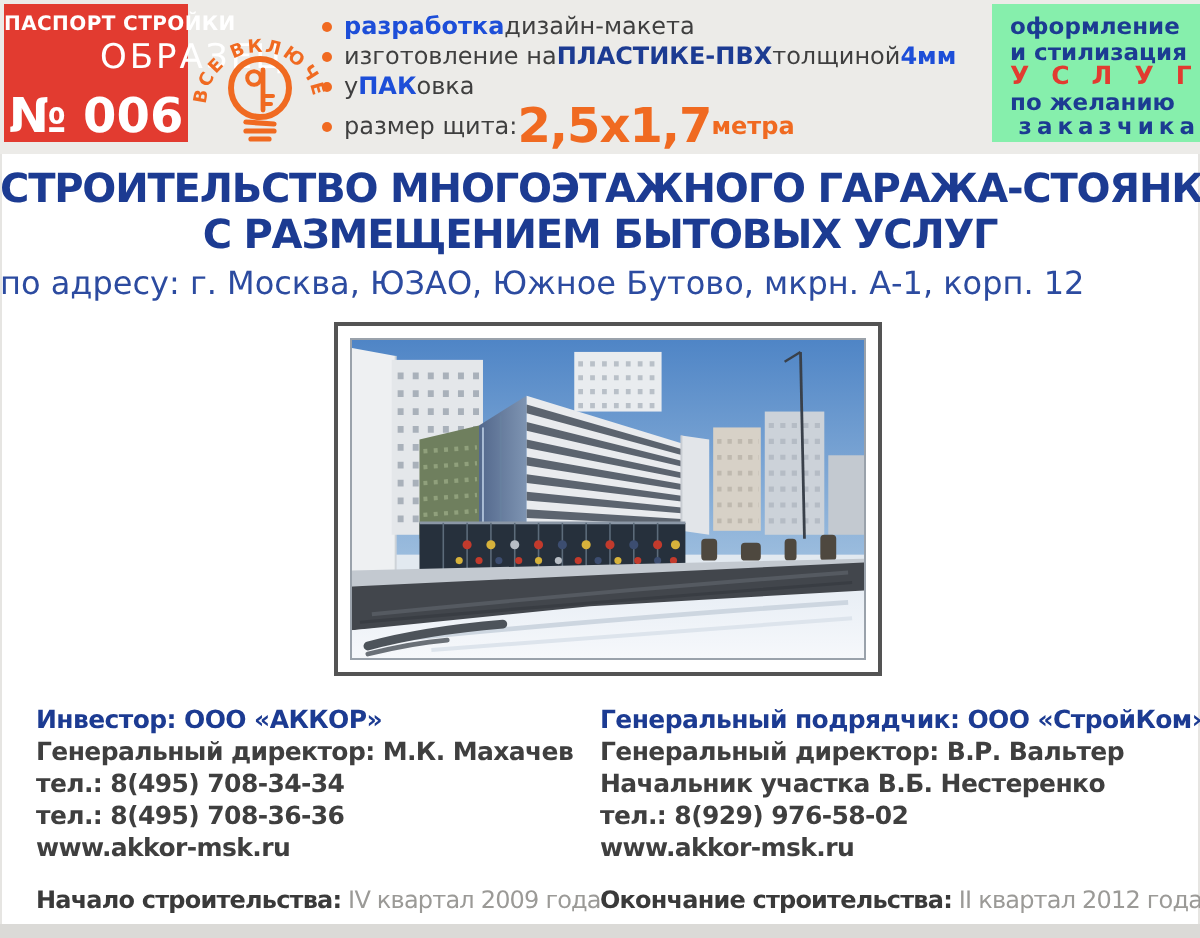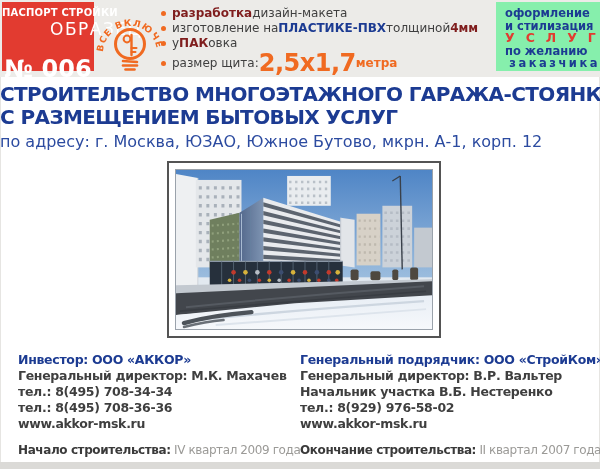--- a/index.html
+++ b/index.html
@@ -10,42 +10,42 @@
     overflow:hidden; box-shadow: inset 0 0 0 1px #e6e5e2;
   }
   
   .header-band { position:absolute; left:0; top:0; width:600px; height:77px; background:#ecebe8; }
   .badge {
     position:absolute; left:2px; top:2px; width:92px; height:69px;
     background:#e23b30; color:#ffffff; text-align:center; padding-top:5px;
   }
   .badge-title { font-size:10px; font-weight:700; letter-spacing:0.2px; white-space:nowrap; }
   .badge-subtitle { font-size:17px; font-weight:400; letter-spacing:1.5px; margin-top:1px; white-space:nowrap;margin-left:48px; }
-  .badge-number { font-size:24px; font-weight:700; margin-top:16px; white-space:nowrap; }
+  .badge-number { font-size:24px; font-weight:700; margin-top:5px; white-space:nowrap; }
   .logo { position:absolute; left:94px; top:2px; width:70px; height:73px; }
   .features { position:absolute; left:161px; top:6px; width:334px; }
   .feature-row { display:flex; align-items:baseline; font-size:12px; color:#3f3f3f; height:15px; white-space:nowrap; }
   .feature-row.big { height:24px; align-items:center; }
   .dot { width:5px; height:5px; border-radius:50%; background:#f06a21; margin-right:6px; flex:0 0 auto; align-self:center; }
-  .seg-orange { color:#7f1d1d; font-weight:700; }
+  .seg-orange { color:#1d4ed8; font-weight:700; }
   .seg-blue { color:#1c3b92; font-weight:700; }
   .seg-dark { color:#3f3f3f; }
   .size-value { font-size:24px; font-weight:700; color:#f06a21; letter-spacing:-0.5px; line-height:22px; }
   .size-unit { font-size:12px; font-weight:700; color:#f06a21; }
   .style-box {
     position:absolute; left:496px; top:2px; width:104px; height:69px;
     background:#86efac; padding:5px 0 0 9px; overflow:hidden;
   }
   .sb-line { font-size:11.5px; font-weight:700; color:#1c3b92; line-height:12.6px; white-space:nowrap; }
   .sb-shield { color:#e23b30; letter-spacing:11px; font-size:12.5px; }
   .sb-spread { letter-spacing:2.5px;text-align:right; }
   
   .title-line1 { position:absolute; top:82px; left:0; width:600px; text-align:center;
     font-size:20px; font-weight:700; color:#1c3b92; letter-spacing:-0.6px; white-space:nowrap; }
-  .title-line2 { position:absolute; top:105px; left:0; width:600px; 
+  .title-line2 { position:absolute; top:105px; left:0; width:600px; text-align:center;
     font-size:20px; font-weight:700; color:#1c3b92; letter-spacing:-0.6px; white-space:nowrap; }
   .address-line { position:absolute; top:132px; left:0; width:536px; text-align:center;
     font-size:16px; font-weight:400; color:#2c4ba0; white-space:nowrap; }
   
   .photo-frame {
     position:absolute; left:167px; top:161px; width:274px; height:177px;
     border:2px solid #545454; background:#ffffff; padding:6px;
   }
   .photo { width:100%; height:100%; border:1px solid #9aa2ab; display:block; }
   .photo svg { display:block; width:100%; height:100%; }
@@ -304,17 +304,17 @@
     <div class="c-line">Генеральный директор: В.Р. Вальтер</div>
     <div class="c-line">Начальник участка В.Б. Нестеренко</div>
     <div class="c-line">тел.: 8(929) 976-58-02</div>
     <div class="c-line">www.akkor-msk.ru</div>
   </div>
 
   <div class="footer-start">
     <span class="f-label">Начало строительства:</span><span class="f-value"> IV квартал 2009 года</span>
   </div>
   <div class="footer-end">
-    <span class="f-label">Окончание строительства:</span><span class="f-value"> II квартал 2007 года</span>
+    <span class="f-label">Окончание строительства:</span><span class="f-value"> II квартал 2012 года</span>
   </div>
 
   <div class="bottom-strip"></div>
 </div>
 
 </body></html>

